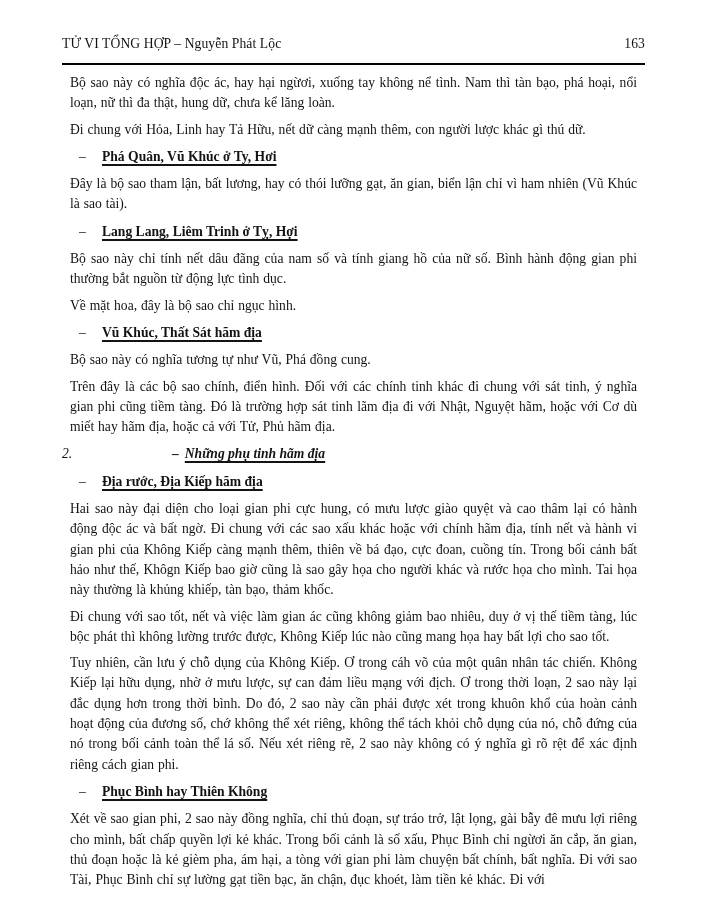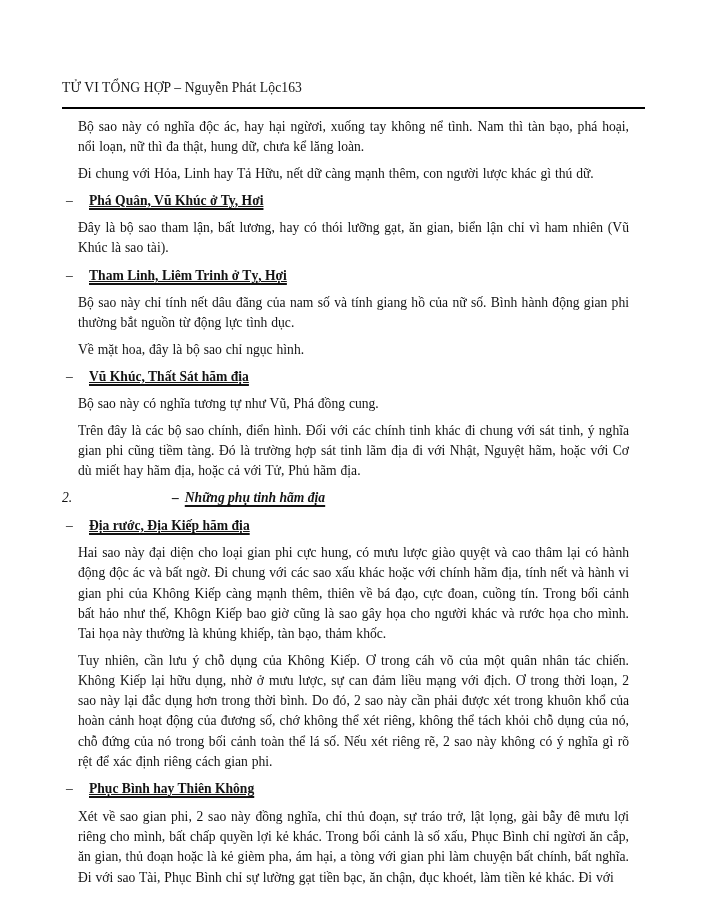--- a/index.html
+++ b/index.html
@@ -13,44 +13,43 @@
     height: 913px;
     box-sizing: border-box;
     background: #ffffff;
     padding: 36px 60px 0 62px;
     font-family: "Liberation Serif", "DejaVu Serif", serif;
     color: #131313;
     overflow: hidden;
   }
   .header {
     display: flex;
-    justify-content: flex-start;
+    justify-content: space-between;
     align-items: baseline;
     font-size: 13.6px;
     letter-spacing: 0.1px;
     padding-bottom: 11px;
     border-bottom: 2px solid #000;
   }
   .header .title { white-space: nowrap; }
-  .header .pagenum { white-space: nowrap; margin-top: 44px; }
+  .header .pagenum { white-space: nowrap; }
   .body {
     padding-top: 2px;
     font-size: 13.6px;
     line-height: 20.3px;
   }
   .para {
-    margin: 6px 16px;
+    margin: 6px 8px;
     text-align: justify;
     word-spacing: 0.5px;
   }
   .heading {
-    margin: 7px 4px;
+    margin: 7px 17px;
     font-weight: 700;
     white-space: nowrap;
-    text-decoration: underline;
   }
   .heading .dash {
     display: inline-block;
     width: 23px;
     font-weight: 400;
   }
   .num-heading {
     margin: 7px 0;
     font-weight: 700;
     white-space: nowrap;
@@ -78,26 +77,27 @@
 <div class="page">
   <div class="header">
     <span class="title">TỬ VI TỔNG HỢP – Nguyễn Phát Lộc</span>
     <span class="pagenum">163</span>
   </div>
   <div class="body">
       <p class="para">Bộ sao này có nghĩa độc ác, hay hại ngừơi, xuống tay không nể tình. Nam thì tàn bạo, phá hoại, nổi loạn, nữ thì đa thật, hung dữ, chưa kể lăng loàn.</p>
       <p class="para">Đi chung với Hỏa, Linh hay Tả Hữu, nết dữ càng mạnh thêm, con người lược khác gì thú dữ.</p>
       <div class="heading"><span class="dash">–</span><span class="htext">Phá Quân, Vũ Khúc ở Ty, Hơi</span></div>
       <p class="para">Đây là bộ sao tham lận, bất lương, hay có thói lưỡng gạt, ăn gian, biển lận chỉ vì ham nhiên (Vũ Khúc là sao tài).</p>
-      <div class="heading"><span class="dash">–</span><span class="htext">Tham Linh, Liêm Trinh ở Tỵ, Hợi</span></div>
+      <div class="heading"><span class="dash">–</span><span class="htext">Lang Lang, Liêm Trinh ở Tỵ, Hợi</span></div>
       <p class="para">Bộ sao này chỉ tính nết dâu đãng của nam số và tính giang hồ của nữ số. Bình hành động gian phi thường bắt nguồn từ động lực tình dục.</p>
       <p class="para">Về mặt hoa, đây là bộ sao chỉ ngục hình.</p>
       <div class="heading"><span class="dash">–</span><span class="htext">Vũ Khúc, Thất Sát hãm địa</span></div>
       <p class="para">Bộ sao này có nghĩa tương tự như Vũ, Phá đồng cung.</p>
       <p class="para">Trên đây là các bộ sao chính, điển hình. Đối với các chính tinh khác đi chung với sát tinh, ý nghĩa gian phi cũng tiềm tàng. Đó là trường hợp sát tinh lãm địa đi với Nhật, Nguyệt hãm, hoặc với Cơ dù miết hay hãm địa, hoặc cả với Tử, Phủ hãm địa.</p>
       <div class="num-heading"><span class="num">2.</span><span class="dash">–</span><span class="htext">Những phụ tinh hãm địa</span></div>
       <div class="heading"><span class="dash">–</span><span class="htext">Địa rước, Địa Kiếp hãm địa</span></div>
       <p class="para">Hai sao này đại diện cho loại gian phi cực hung, có mưu lược giào quyệt và cao thâm lại có hành động độc ác và bất ngờ. Đi chung với các sao xấu khác hoặc với chính hãm địa, tính nết và hành vi gian phi của Không Kiếp càng mạnh thêm, thiên về bá đạo, cực đoan, cuồng tín. Trong bối cảnh bất hảo như thế, Khôgn Kiếp bao giờ cũng là sao gây họa cho người khác và rước họa cho mình. Tai họa này thường là khủng khiếp, tàn bạo, thảm khốc.</p>
+      <p class="para">Đi chung với sao tốt, nết và việc làm gian ác cũng không giảm bao nhiêu, duy ở vị thế tiềm tàng, lúc bộc phát thì không lường trước được, Không Kiếp lúc nào cũng mang họa hay bất lợi cho sao tốt.</p>
       <p class="para">Tuy nhiên, cần lưu ý chỗ dụng của Không Kiếp. Ơ trong cáh võ của một quân nhân tác chiến. Không Kiếp lại hữu dụng, nhờ ở mưu lược, sự can đảm liều mạng với địch. Ơ trong thời loạn, 2 sao này lại đắc dụng hơn trong thời bình. Do đó, 2 sao này cần phải được xét trong khuôn khổ của hoàn cảnh hoạt động của đương số, chớ không thể xét riêng, không thể tách khỏi chỗ dụng của nó, chỗ đứng của nó trong bối cảnh toàn thể lá số. Nếu xét riêng rẽ, 2 sao này không có ý nghĩa gì rõ rệt để xác định riêng cách gian phi.</p>
       <div class="heading"><span class="dash">–</span><span class="htext">Phục Bình hay Thiên Không</span></div>
       <p class="para">Xét về sao gian phi, 2 sao này đồng nghĩa, chỉ thủ đoạn, sự tráo trở, lật lọng, gài bẫy đê mưu lợi riêng cho mình, bất chấp quyền lợi kẻ khác. Trong bối cảnh là số xấu, Phục Bình chỉ ngừơi ăn cắp, ăn gian, thủ đoạn hoặc là kẻ gièm pha, ám hại, a tòng với gian phi làm chuyện bất chính, bất nghĩa. Đi với sao Tài, Phục Bình chỉ sự lường gạt tiền bạc, ăn chận, đục khoét, làm tiền kẻ khác. Đi với</p>
     </div>
 </div>
 
 </body></html>

